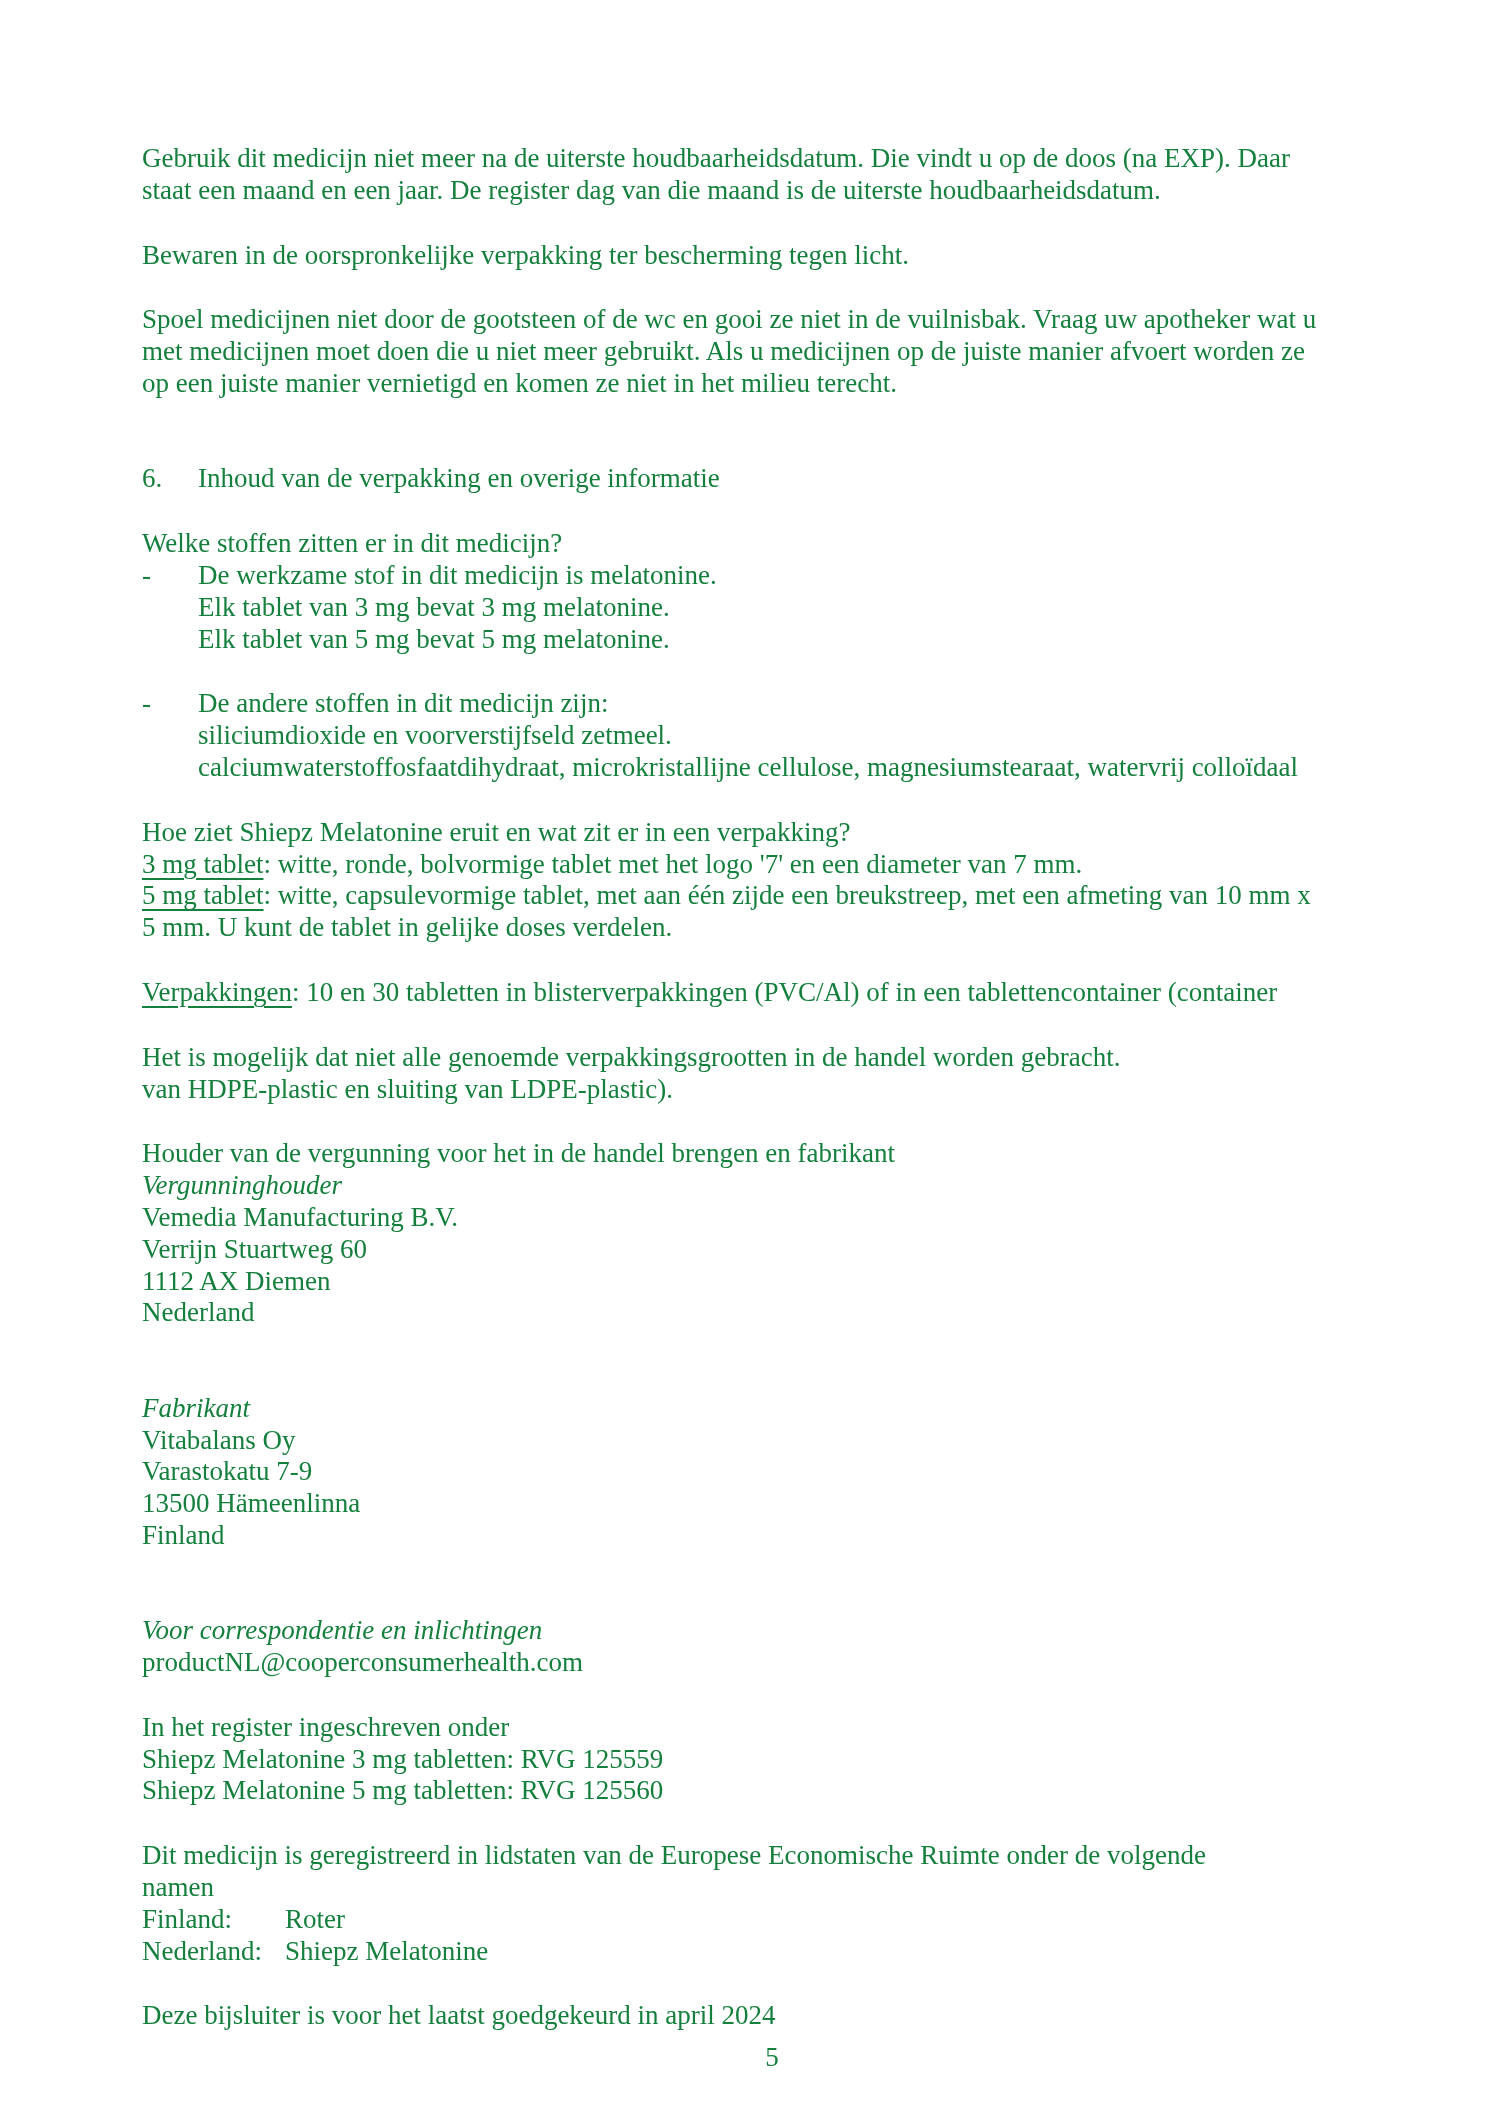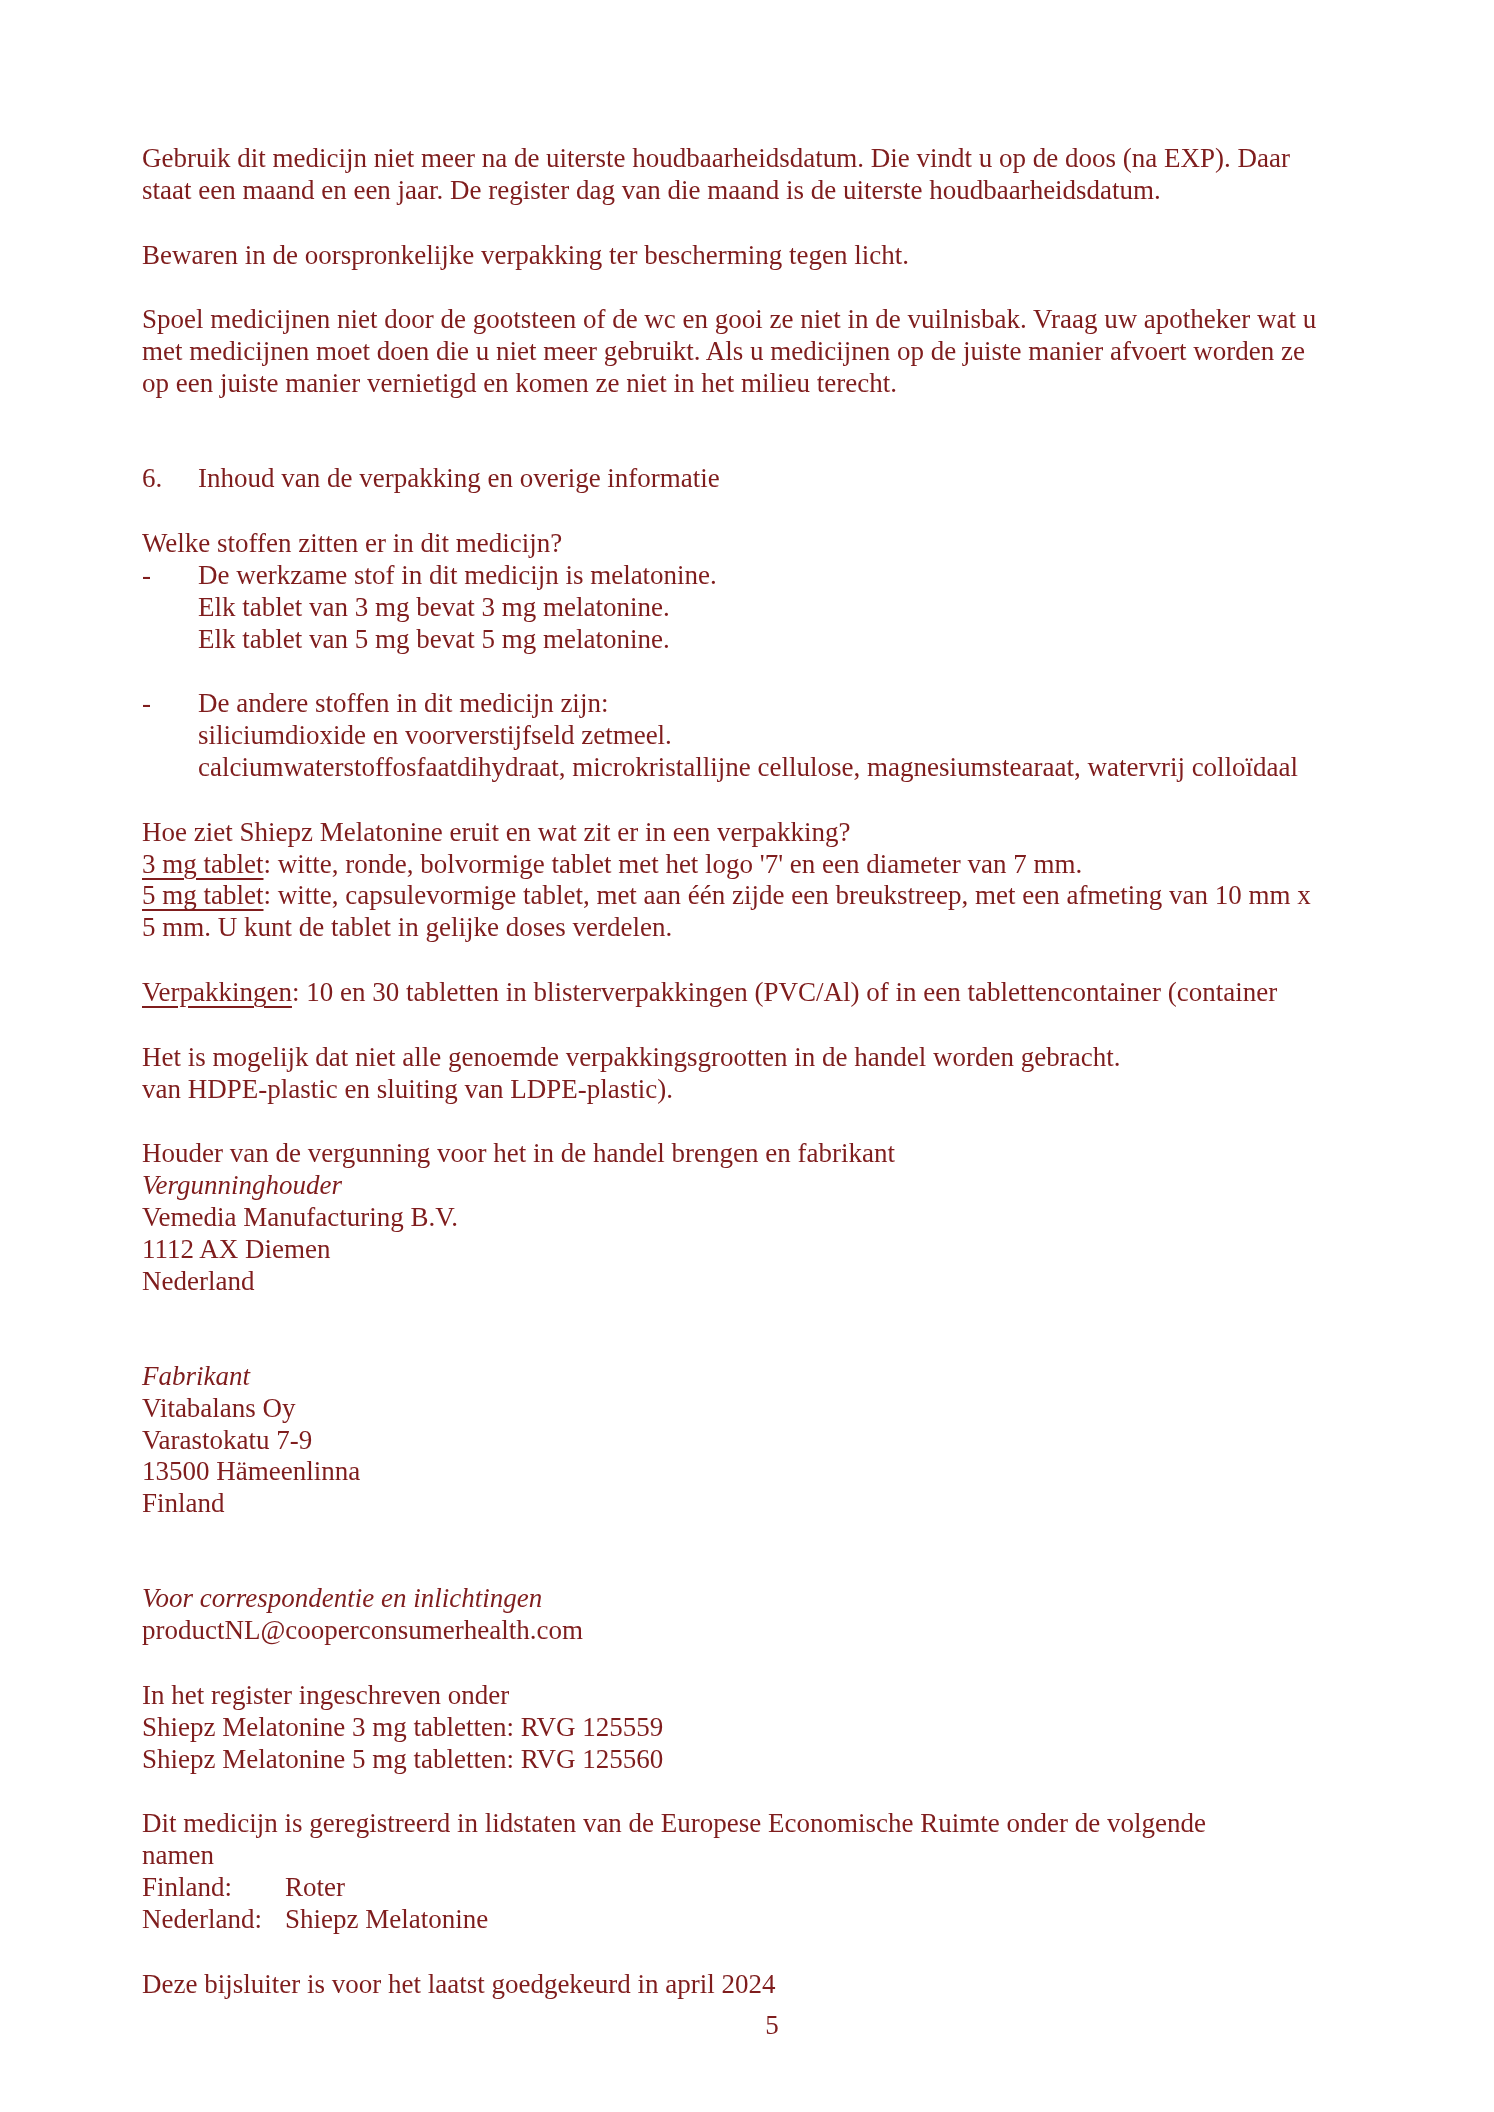--- a/index.html
+++ b/index.html
@@ -2,21 +2,21 @@
 <html><head>
 <meta charset="utf-8">
 <style>
   html, body { margin: 0; padding: 0; background: #808080; }
   .page {
     position: relative;
     width: 1494px;
     height: 2112px;
     margin: 0 auto;
     background: #ffffff;
-    color: #7f1d1d;
+    color: #15803d;
     font-family: "Liberation Serif", "DejaVu Serif", serif;
     font-size: 27px;
     line-height: 31.8px;
     overflow: hidden;
   }
   .content {
     position: absolute;
     left: 142px;
     top: 143px;
     width: 1260px;
@@ -82,20 +82,21 @@
     <div class="line mt-1">
       <span class="u">Verpakkingen</span><span>: 10 en 30 tabletten in blisterverpakkingen (PVC/Al) of in een tablettencontainer (container</span>
     </div>
     <div class="line mt-1">Het is mogelijk dat niet alle genoemde verpakkingsgrootten in de handel worden gebracht.</div>
 
     <div class="line">van HDPE-plastic en sluiting van LDPE-plastic).</div>
 
     <div class="line mt-1 bold">Houder van de vergunning voor het in de handel brengen en fabrikant</div>
     <div class="line italic">Vergunninghouder</div>
     <div class="line">Vemedia Manufacturing B.V.</div>
+    <div class="line">Verrijn Stuartweg 60</div>
     <div class="line">1112 AX Diemen</div>
     <div class="line">Nederland</div>
 
     <div class="line mt-2 italic">Fabrikant</div>
     <div class="line">Vitabalans Oy</div>
     <div class="line">Varastokatu 7-9</div>
     <div class="line">13500 Hämeenlinna</div>
     <div class="line">Finland</div>
 
     <div class="line mt-2 italic">Voor correspondentie en inlichtingen</div>

